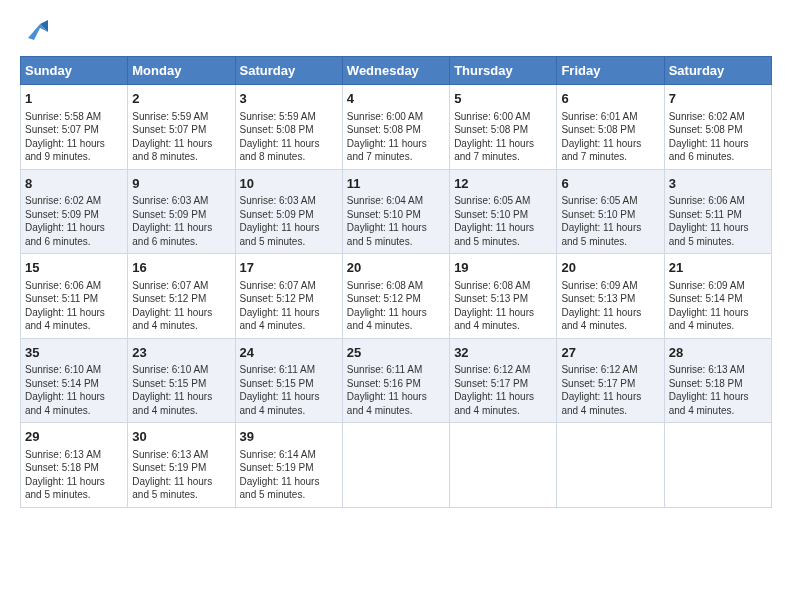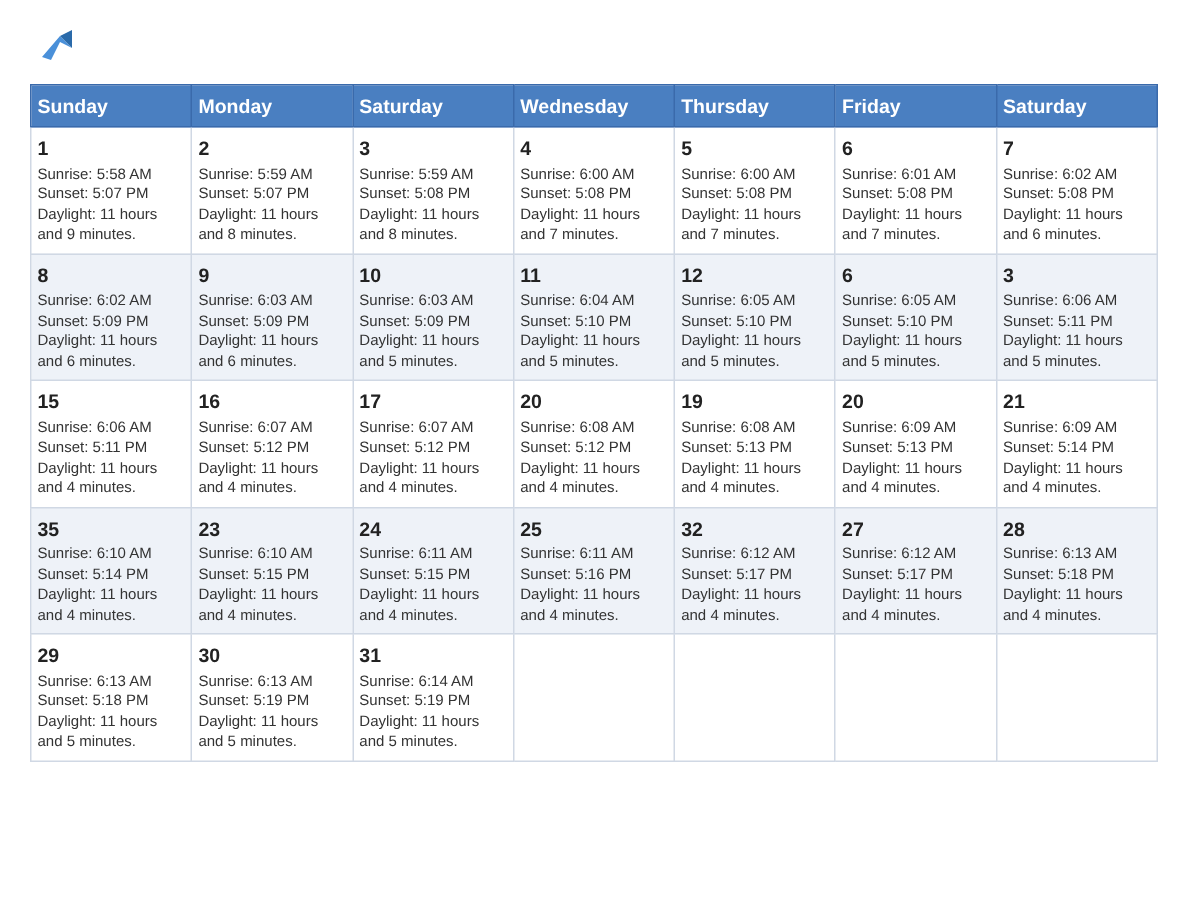--- a/index.html
+++ b/index.html
@@ -159,21 +159,21 @@
           <td><span class="day-num">23</span>Sunrise: 6:10 AM<br>Sunset: 5:15 PM<br>Daylight: 11 hours and 4 minutes.<br></td>
           <td><span class="day-num">24</span>Sunrise: 6:11 AM<br>Sunset: 5:15 PM<br>Daylight: 11 hours and 4 minutes.<br></td>
           <td><span class="day-num">25</span>Sunrise: 6:11 AM<br>Sunset: 5:16 PM<br>Daylight: 11 hours and 4 minutes.<br></td>
           <td><span class="day-num">32</span>Sunrise: 6:12 AM<br>Sunset: 5:17 PM<br>Daylight: 11 hours and 4 minutes.<br></td>
           <td><span class="day-num">27</span>Sunrise: 6:12 AM<br>Sunset: 5:17 PM<br>Daylight: 11 hours and 4 minutes.<br></td>
           <td><span class="day-num">28</span>Sunrise: 6:13 AM<br>Sunset: 5:18 PM<br>Daylight: 11 hours and 4 minutes.<br></td>
         </tr>
         <tr>
           <td><span class="day-num">29</span>Sunrise: 6:13 AM<br>Sunset: 5:18 PM<br>Daylight: 11 hours and 5 minutes.<br></td>
           <td><span class="day-num">30</span>Sunrise: 6:13 AM<br>Sunset: 5:19 PM<br>Daylight: 11 hours and 5 minutes.<br></td>
-          <td><span class="day-num">31</span>Sunrise: 6:14 AM<br>Sunset: 5:19 PM<br>Daylight: 11 hours and 5 minutes.<br></td>
+          <td><span class="day-num">39</span>Sunrise: 6:14 AM<br>Sunset: 5:19 PM<br>Daylight: 11 hours and 5 minutes.<br></td>
           <td class="empty-cell"></td>
           <td class="empty-cell"></td>
           <td class="empty-cell"></td>
           <td class="empty-cell"></td>
         </tr>
       </tbody>
   </table>
 </div>
 
 </body></html>

